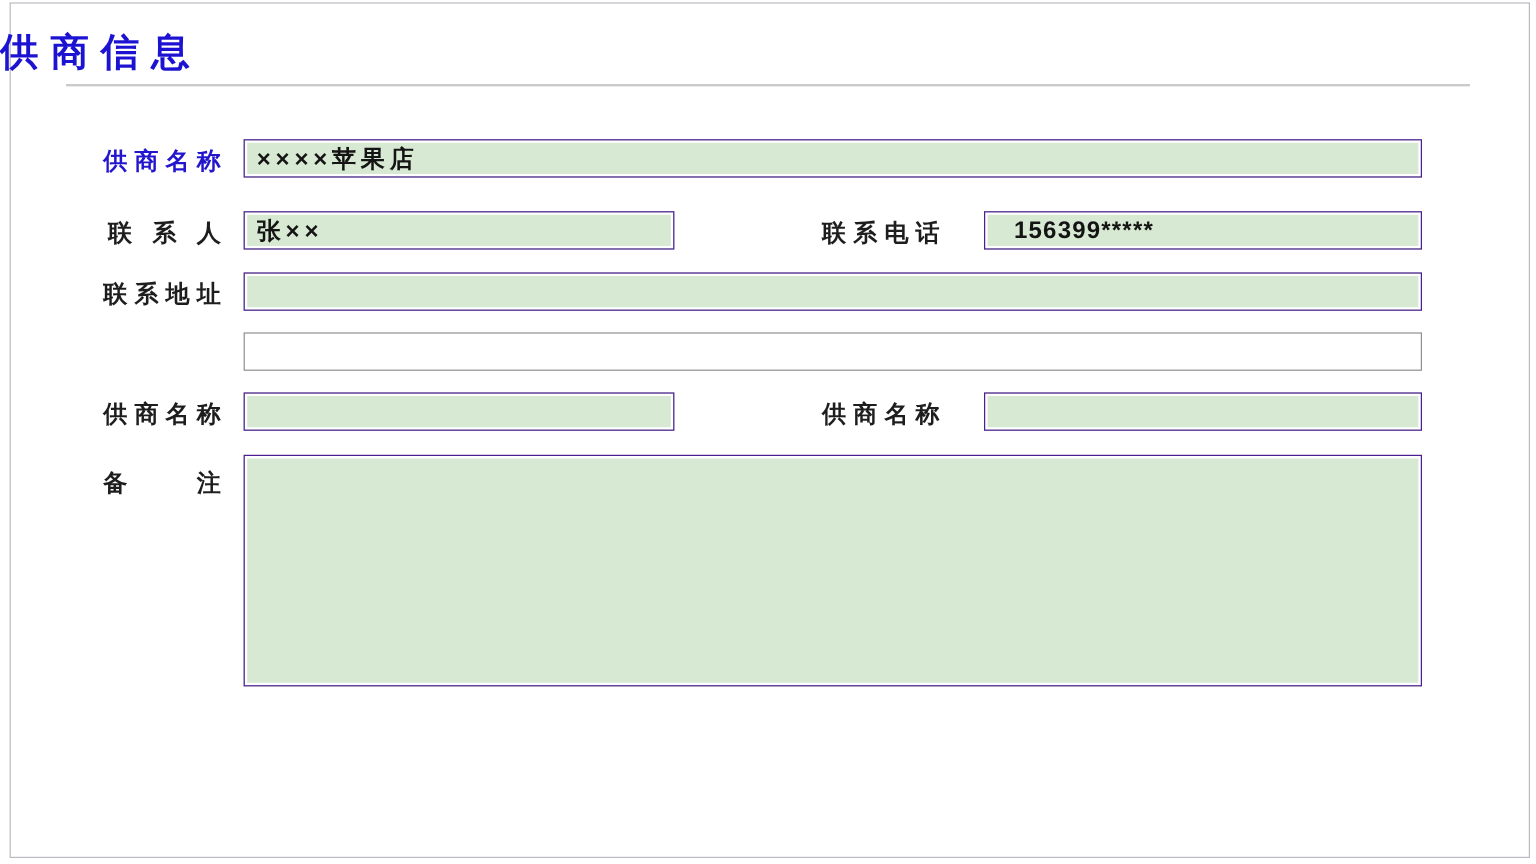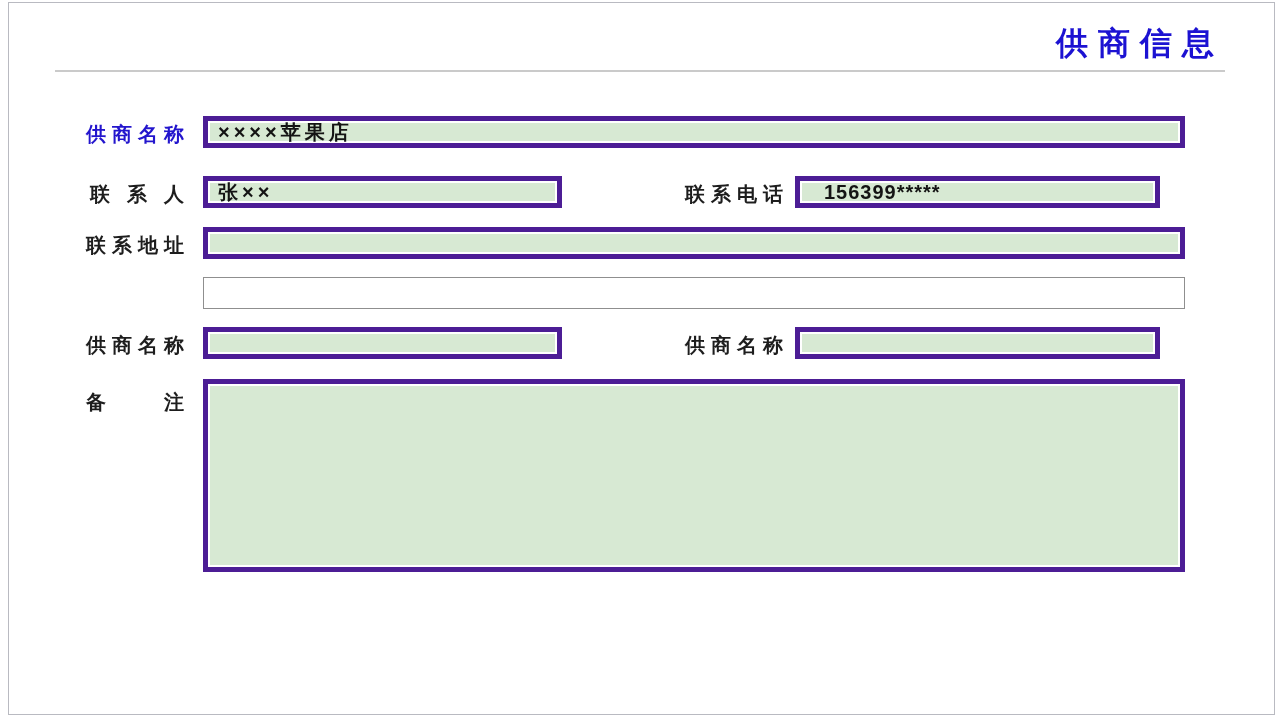--- a/index.html
+++ b/index.html
@@ -13,21 +13,21 @@
 
   .frame{
     position:absolute; left:8px; top:2px;
     width:1267px; height:713px;
     border:1px solid #b9bac1;
     background:#ffffff;
   }
 
   .title{
     position:absolute; top:22px; left:0; width:1280px;
-    text-align:right;
+    text-align:left;
     font-size:32px; font-weight:bold;
     color:#1c12d2;
     letter-spacing:10px;
     padding-right:56px;
   }
 
   .rule{
     position:absolute; top:70px; left:55px; width:1170px;
     height:0; border-top:2px solid #cacaca;
   }
@@ -40,36 +40,36 @@
     letter-spacing:6px;
     text-align:right;
     white-space:pre;
     font-family:Liberation Serif, serif;
   }
   .lab.blue{ color:#2315cd; }
   .lab.col2{ left:685px; width:120px; text-align:left; }
 
   .field{
     position:absolute; height:32px;
-    border:5px solid #4c1d95;
+    border:1px solid #4c1d95;
     background:#d7e9d3;
     box-shadow:inset 0 0 0 2px #ffffff;
     font-family:"Liberation Sans","DejaVu Sans",sans-serif;
     font-size:20px; font-weight:bold; color:#141414;
     padding:0 10px;
     outline:none;
   }
   .field.white{
     background:#ffffff;
     border:1px solid #8f8f8f;
     box-shadow:none;
   }
   .field.wide{ left:203px; width:982px; }
   .field.half1{ left:203px; width:359px; }
-  .field.half2{ left:795px; width:365px;padding-left:24px; }
+  .field.half2{ left:820px; width:365px;padding-left:24px; }
   .field.spaced{ letter-spacing:4px; }
   .field.phone{ letter-spacing:1px; }
 
   textarea.field{
     height:193px; resize:none;
     padding:6px 10px;
   }
 
   
   .r1{ top:116px; } .r1l{ top:121px; }

